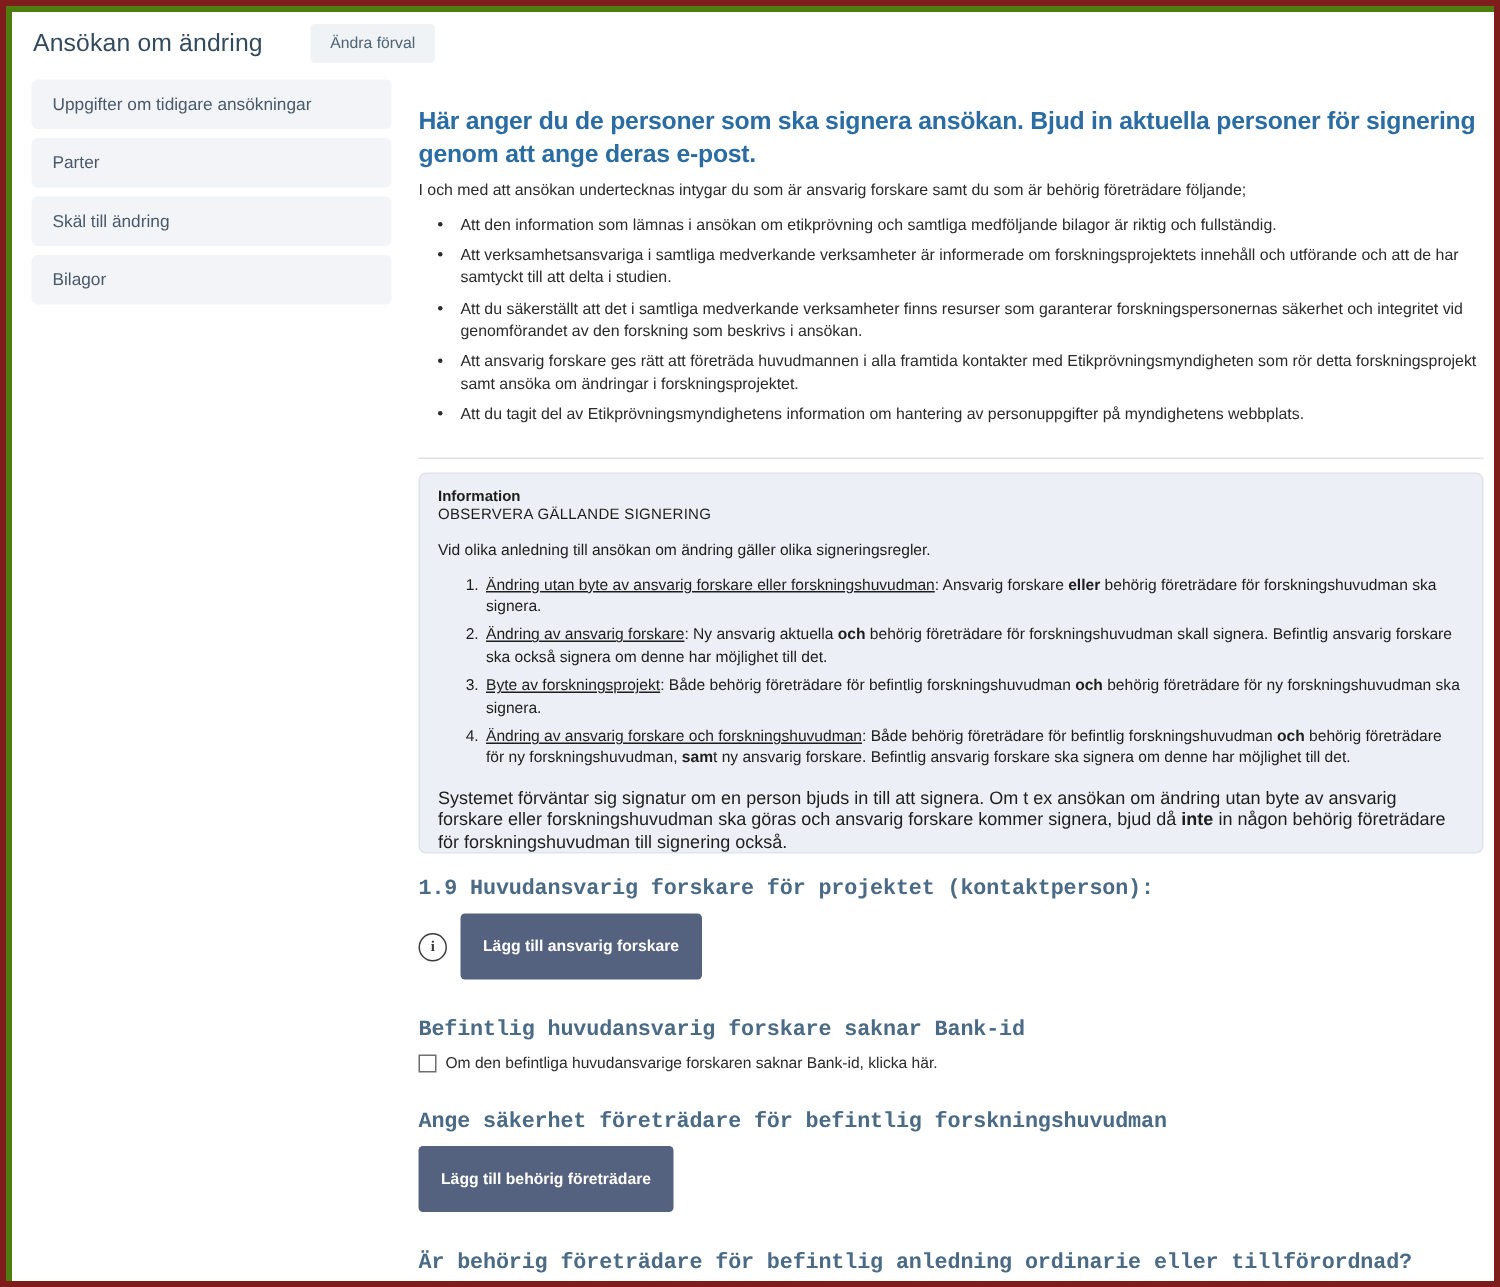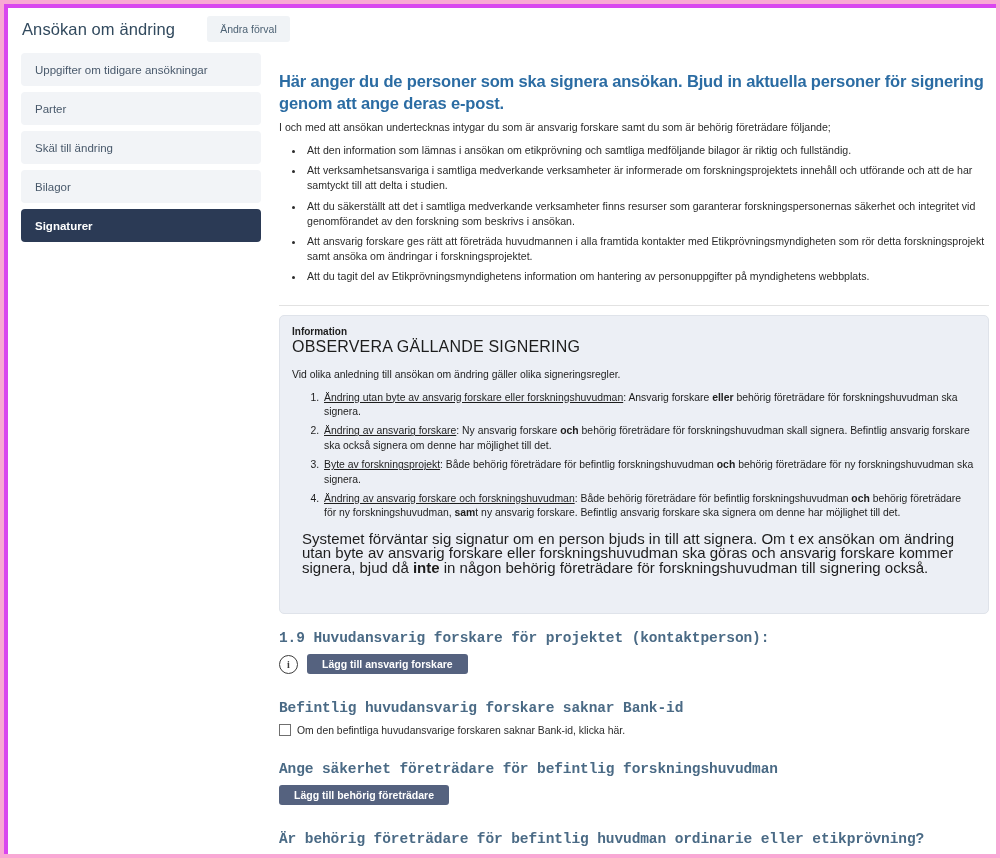--- a/index.html
+++ b/index.html
@@ -11,22 +11,22 @@
     width: 1000px;
     height: 858px;
     font-family: "Liberation Sans", sans-serif;
     overflow: hidden;
   }
   .screen {
     position: relative;
     width: 1000px;
     height: 858px;
     box-sizing: border-box;
-    border: 4px solid #f9a8d4;
-    background: #d946ef;
+    border: 4px solid #7f1d1d;
+    background: #4d7c0f;
     overflow: hidden;
   }
   .inner {
     position: absolute;
     left: 4px;
     top: 4px;
     width: 992px;
     height: 850px;
     background: #ffffff;
     overflow: hidden;
@@ -131,31 +131,31 @@
     height: 1px;
     background: #e2e2e2;
     margin: 6px 0 9px 0;
   }
 
   
   .infobox {
     background: #eceff5;
     border: 1px solid #dfe3ea;
     border-radius: 5px;
-    padding: 10px 12px 28px 12px;
+    padding: 10px 12px 0 12px;
     margin-bottom: 16px;
   }
   .infobox .ib-label {
     font-size: 10px;
     font-weight: bold;
     color: #1d1d1d;
     margin-bottom: 1px;
   }
   .infobox .ib-sub {
-    font-size: 16px;
+    font-size: 10px;
     color: #1d1d1d;
     letter-spacing: .2px;
     margin-bottom: 11px;
   }
   .infobox .ib-lead {
     font-size: 10.4px;
     color: #1d1d1d;
     margin: 12px 0 9px 0;
     line-height: 14px;
   }
@@ -165,23 +165,23 @@
   }
   ol.rules li {
     font-size: 10.4px;
     line-height: 14.4px;
     color: #1d1d1d;
     margin-bottom: 5px;
     padding-left: 2px;
   }
   ol.rules li .u { text-decoration: underline; }
   .infobox .ib-foot {
-    font-size: 15px;
-    color: #1d1d1d;
-    margin: 10px;
+    font-size: 12px;
+    color: #1d1d1d;
+    margin: 0;
     line-height: 14.4px;
   }
   b { font-weight: bold; }
 
   
   h2.sec {
     margin: 0 0 8px 0;
     font-size: 14.5px;
     color: #4a6a85;
     font-weight: bold;
@@ -210,21 +210,21 @@
     flex: none;
     cursor: pointer;
   }
   .primary-btn {
     background: #55627f;
     color: #ffffff;
     border: none;
     border-radius: 3px;
     font-size: 10.5px;
     font-weight: bold;
-    padding: 4px 15px;
+    padding: 16px 15px;
     cursor: pointer;
     font-family: "Liberation Sans", sans-serif;
   }
   .check-row, .radio-row {
     display: flex;
     align-items: center;
     margin-bottom: 3px;
   }
   .checkbox {
     width: 10px;
@@ -271,23 +271,20 @@
         </div>
         <div class="nav-item">
           <span>Parter</span>
         </div>
         <div class="nav-item">
           <span>Skäl till ändring</span>
         </div>
         <div class="nav-item">
           <span>Bilagor</span>
         </div>
-        <div class="nav-item active">
-          <span>Signaturer</span>
-        </div>
       </div>
 
       <div class="main">
 
         <h1 class="page-heading">Här anger du de personer som ska signera ansökan. Bjud in aktuella personer för signering genom att ange deras e-post.</h1>
         <p class="intro">I och med att ansökan undertecknas intygar du som är ansvarig forskare samt du som är behörig företrädare följande;</p>
 
         <ul class="pledges">
           <li>Att den information som lämnas i ansökan om etikprövning och samtliga medföljande bilagor är riktig och fullständig.</li>
           <li>Att verksamhetsansvariga i samtliga medverkande verksamheter är informerade om forskningsprojektets innehåll och utförande och att de har samtyckt till att delta i studien.</li>
@@ -301,21 +298,21 @@
         <div class="infobox">
           <div class="ib-label">Information</div>
           <div class="ib-sub">OBSERVERA GÄLLANDE SIGNERING</div>
           <p class="ib-lead">Vid olika anledning till ansökan om ändring gäller olika signeringsregler.</p>
 
           <ol class="rules">
             <li>
               <span class="u">Ändring utan byte av ansvarig forskare eller forskningshuvudman</span><span>: Ansvarig forskare </span><b>eller</b><span> behörig företrädare för forskningshuvudman ska signera.</span>
             </li>
             <li>
-              <span class="u">Ändring av ansvarig forskare</span><span>: Ny ansvarig forskare </span><b>och</b><span> behörig företrädare för forskningshuvudman skall signera. Befintlig ansvarig forskare ska också signera om denne har möjlighet till det.</span>
+              <span class="u">Ändring av ansvarig forskare</span><span>: Ny ansvarig aktuella </span><b>och</b><span> behörig företrädare för forskningshuvudman skall signera. Befintlig ansvarig forskare ska också signera om denne har möjlighet till det.</span>
             </li>
             <li>
               <span class="u">Byte av forskningsprojekt</span><span>: Både behörig företrädare för befintlig forskningshuvudman </span><b>och</b><span> behörig företrädare för ny forskningshuvudman ska signera.</span>
             </li>
             <li>
               <span class="u">Ändring av ansvarig forskare och forskningshuvudman</span><span>: Både behörig företrädare för befintlig forskningshuvudman </span><b>och</b><span> behörig företrädare för ny forskningshuvudman, </span><b>sam</b><span>t ny ansvarig forskare. Befintlig ansvarig forskare ska signera om denne har möjlighet till det.</span>
             </li>
           </ol>
 
           <p class="ib-foot"><span>Systemet förväntar sig signatur om en person bjuds in till att signera. Om t ex ansökan om ändring utan byte av ansvarig forskare eller forskningshuvudman ska göras och ansvarig forskare kommer signera, bjud då </span><b>inte</b><span> in någon behörig företrädare för forskningshuvudman till signering också.</span></p>
@@ -337,21 +334,21 @@
 
         <div class="sec-gap"></div>
 
         <h2 class="sec">Ange säkerhet företrädare för befintlig forskningshuvudman</h2>
         <div class="btn-row">
           <button class="primary-btn">Lägg till behörig företrädare</button>
         </div>
 
         <div class="sec-gap"></div>
 
-        <h2 class="sec">Är behörig företrädare för befintlig huvudman ordinarie eller etikprövning?</h2>
+        <h2 class="sec">Är behörig företrädare för befintlig anledning ordinarie eller tillförordnad?</h2>
         <div class="radio-row">
           <span class="radio"></span>
           <span class="opt-label">Ordinarie företrädare</span>
         </div>
         <div class="radio-row">
           <span class="radio"></span>
           <span class="opt-label">Tillförordnad företrädare</span>
         </div>
 
       </div>

